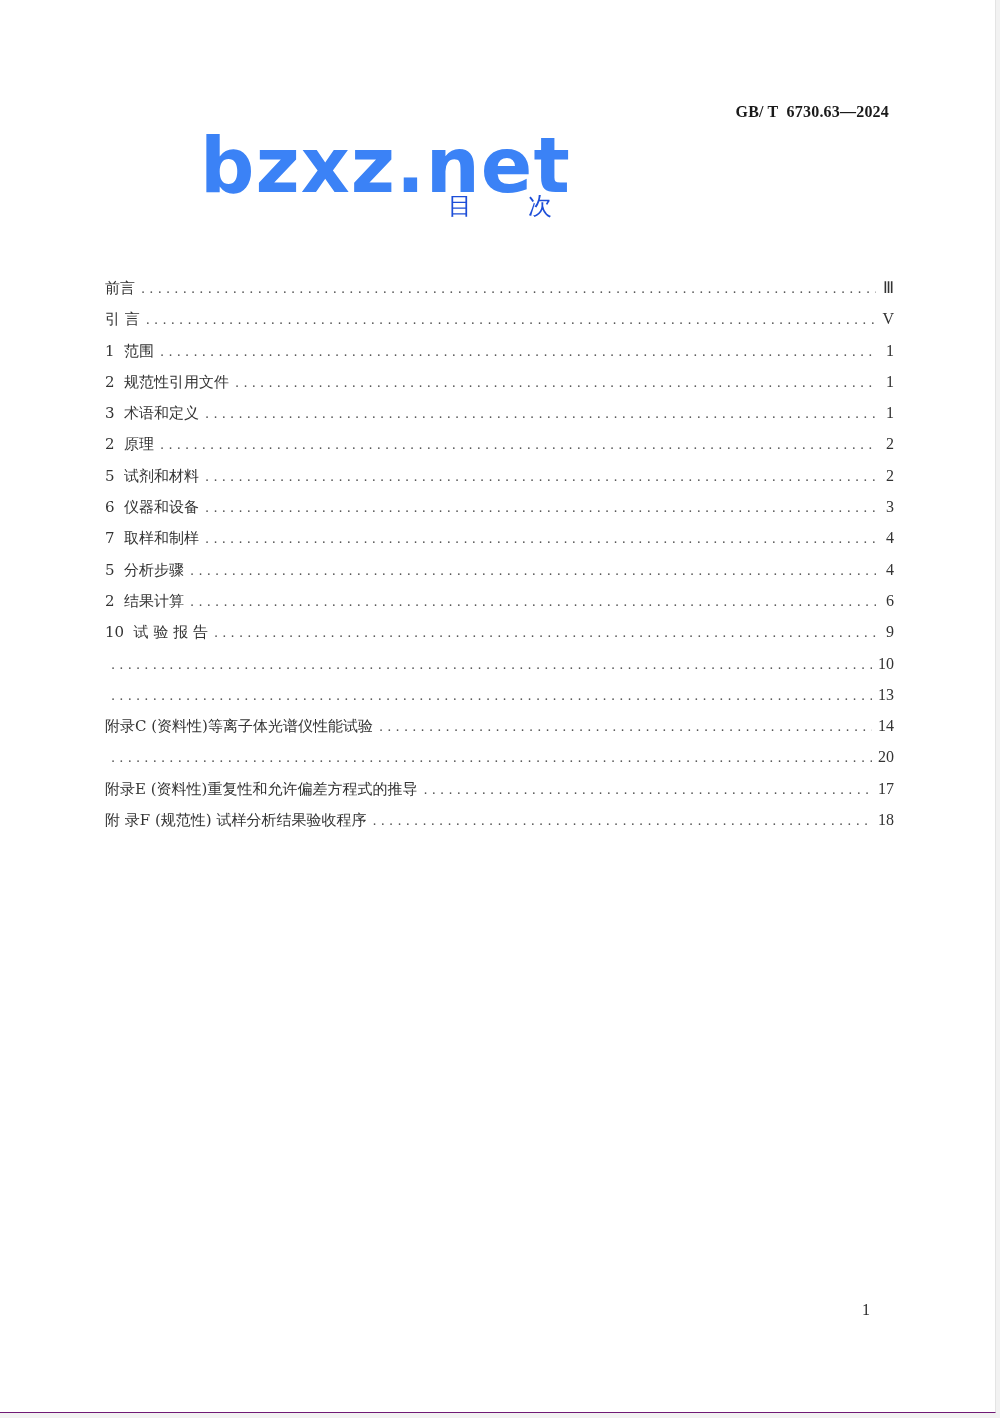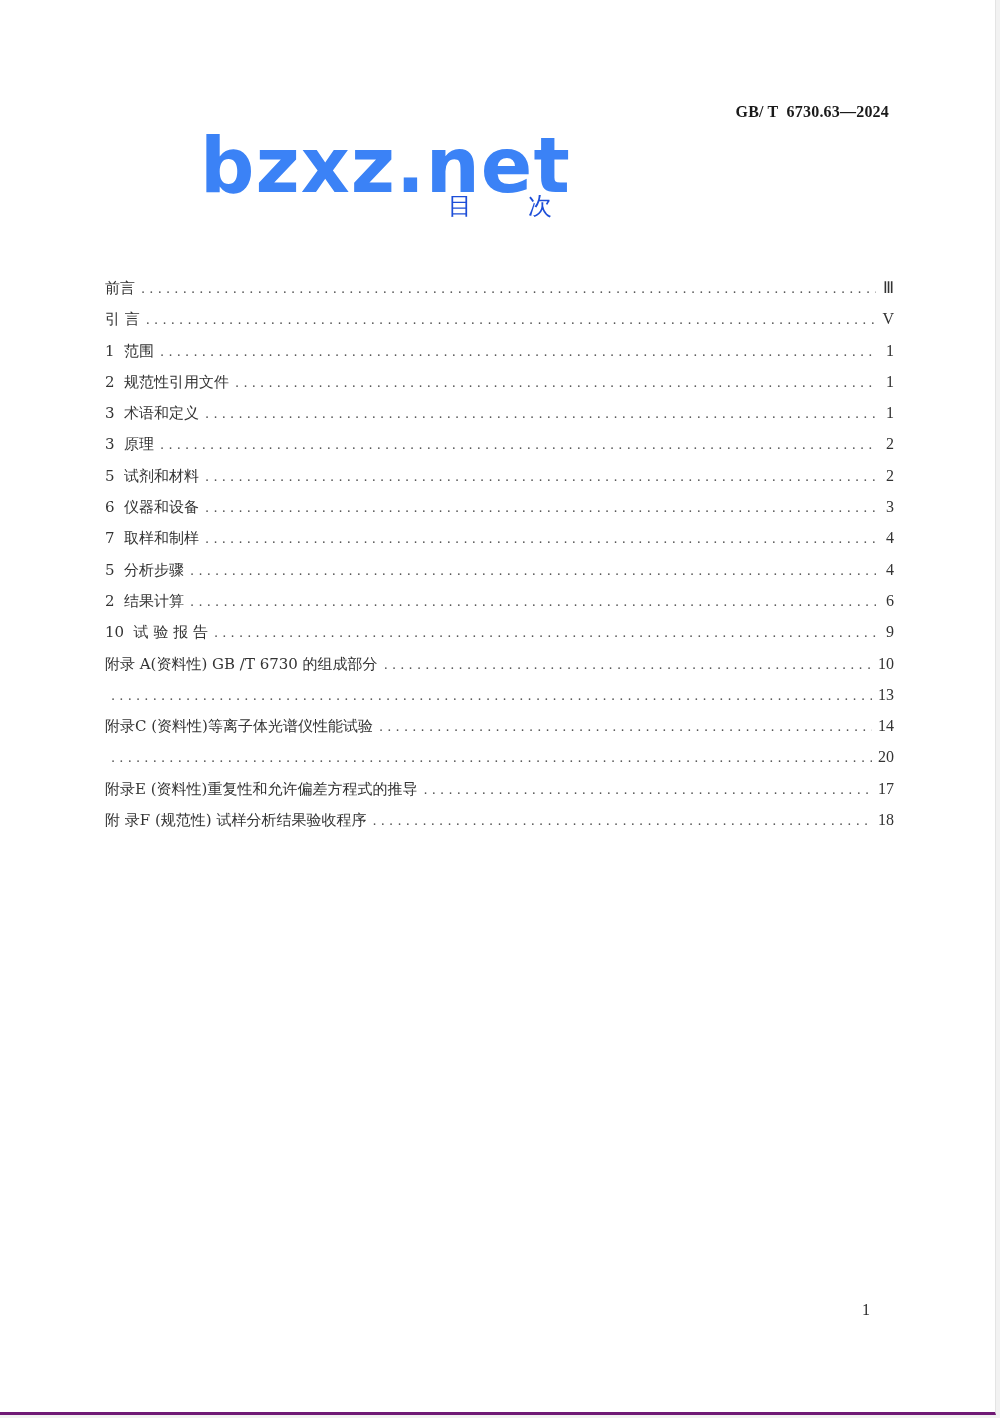--- a/index.html
+++ b/index.html
@@ -16,21 +16,21 @@
     color: #2a2a2a;
   }
   .page {
     position: absolute;
     left: 0;
     top: 0;
     width: 995px;
     height: 1412px;
     background: #ffffff;
     border-right: 1px solid #e4e4e4;
-    border-bottom: 3px solid #701a75;
+    border-bottom: 1px solid #701a75;
   }
   .std-number {
     position: absolute;
     top: 103px;
     right: 106px;
     font-family: "Liberation Serif", "DejaVu Serif", serif;
     font-weight: bold;
     font-size: 16px;
     color: #1a1a1a;
     letter-spacing: 0.2px;
@@ -139,21 +139,21 @@
       <span class="toc-label">2  规范性引用文件</span>
       <span class="toc-dots">....................................................................................................................................................................</span>
       <span class="toc-page">1</span>
     </li>
     <li class="toc-row">
       <span class="toc-label">3  术语和定义</span>
       <span class="toc-dots">....................................................................................................................................................................</span>
       <span class="toc-page">1</span>
     </li>
     <li class="toc-row">
-      <span class="toc-label">3  原理</span>
+      <span class="toc-label">2  原理</span>
       <span class="toc-dots">....................................................................................................................................................................</span>
       <span class="toc-page">2</span>
     </li>
     <li class="toc-row">
       <span class="toc-label">5  试剂和材料</span>
       <span class="toc-dots">....................................................................................................................................................................</span>
       <span class="toc-page">2</span>
     </li>
     <li class="toc-row">
       <span class="toc-label">6  仪器和设备</span>
@@ -174,21 +174,20 @@
       <span class="toc-label">2  结果计算</span>
       <span class="toc-dots">....................................................................................................................................................................</span>
       <span class="toc-page">6</span>
     </li>
     <li class="toc-row">
       <span class="toc-label">10  试 验 报 告</span>
       <span class="toc-dots">....................................................................................................................................................................</span>
       <span class="toc-page">9</span>
     </li>
     <li class="toc-row">
-      <span class="toc-label">附录 A(资料性) GB /T 6730 的组成部分</span>
       <span class="toc-dots">....................................................................................................................................................................</span>
       <span class="toc-page">10</span>
     </li>
     <li class="toc-row">
       <span class="toc-dots">....................................................................................................................................................................</span>
       <span class="toc-page">13</span>
     </li>
     <li class="toc-row">
       <span class="toc-label">附录C (资料性)等离子体光谱仪性能试验</span>
       <span class="toc-dots">....................................................................................................................................................................</span>

